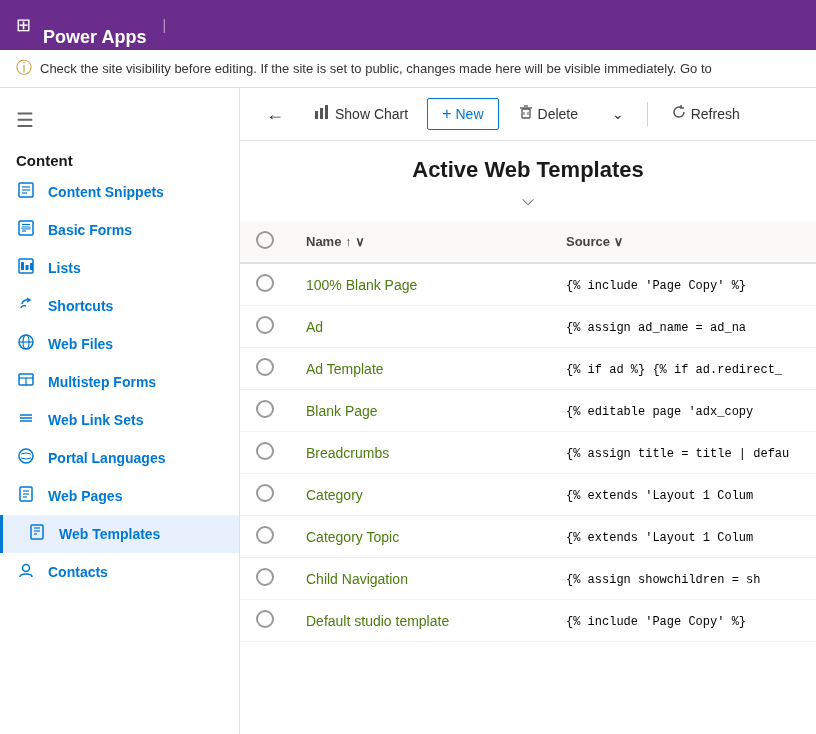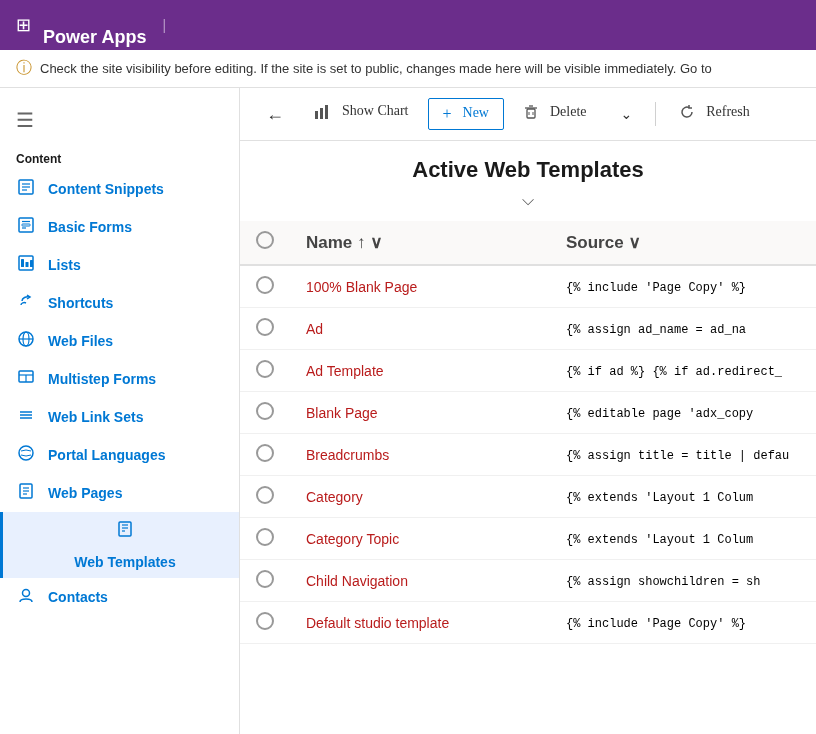--- a/index.html
+++ b/index.html
@@ -63,41 +63,40 @@
       overflow-y: auto;
       padding: 8px 0;
     }
     .sidebar-menu-icon {
       padding: 12px 16px;
       color: #666;
       font-size: 20px;
       cursor: pointer;
     }
     .sidebar-section-title {
-      font-size: 12px;
+      font-size: 15px;
       font-weight: 700;
       color: #1a1a1a;
       padding: 8px 16px 4px 16px;
     }
     .sidebar-item {
       display: flex;
       align-items: center;
       gap: 12px;
       padding: 8px 16px;
       cursor: pointer;
       color: #0078d4;
       font-size: 14px;
       font-weight: bold;
     }
     .sidebar-item.active {
       background: #e8f0fe;
       border-left: 3px solid #0078d4;
       padding-left: 24px;
       color: #0078d4;
-      flex-direction: column;
     }
     .sidebar-item-icon {
       font-size: 16px;
       width: 20px;
       text-align: center;
       color: #0078d4;
     }
     .sidebar-section-title-security {
       font-size: 15px;
       font-weight: 700;
@@ -117,30 +116,29 @@
     .toolbar {
       display: flex;
       align-items: center;
       padding: 8px 16px;
       border-bottom: 1px solid #e0e0e0;
       gap: 4px;
       background: #fff;
     }
     .toolbar-btn {
       display: flex;
-      align-items: flex-start;
-      gap: 11px;
+      align-items: center;
+      gap: 4px;
       padding: 6px 14px;
       border: 1px solid transparent;
       background: transparent;
       cursor: pointer;
       font-size: 14px;
       color: #333;
       border-radius: 2px;
-      font-family: Liberation Serif, serif;
     }
     .toolbar-btn.new-btn {
       color: #0078d4;
       border-color: #0078d4;
     }
     .toolbar-btn .btn-icon {
       font-size: 16px;
     }
     .toolbar-separator {
       width: 1px;
@@ -184,36 +182,36 @@
     }
 
     
     .data-table {
       width: 100%;
       border-collapse: collapse;
     }
     .data-table thead th {
       padding: 10px 16px;
       text-align: left;
-      font-size: 17px;
+      font-size: 13px;
       font-weight: 600;
       color: #444;
       border-bottom: 2px solid #e0e0e0;
       background: #faf9f8;
     }
     .data-table tbody tr {
       border-bottom: 1px solid #f0f0f0;
     }
     .data-table td {
       padding: 10px 16px;
       font-size: 14px;
       vertical-align: middle;
     }
     .record-name {
-      color: #b91c1c;
+      color: #4d7c0f;
       cursor: pointer;
       text-decoration: none;
     }
     .source-text {
       color: #000000;
       font-family: 'Courier New', monospace;
       font-size: 12px;
       overflow: hidden;
       text-overflow: ellipsis;
       white-space: nowrap;

